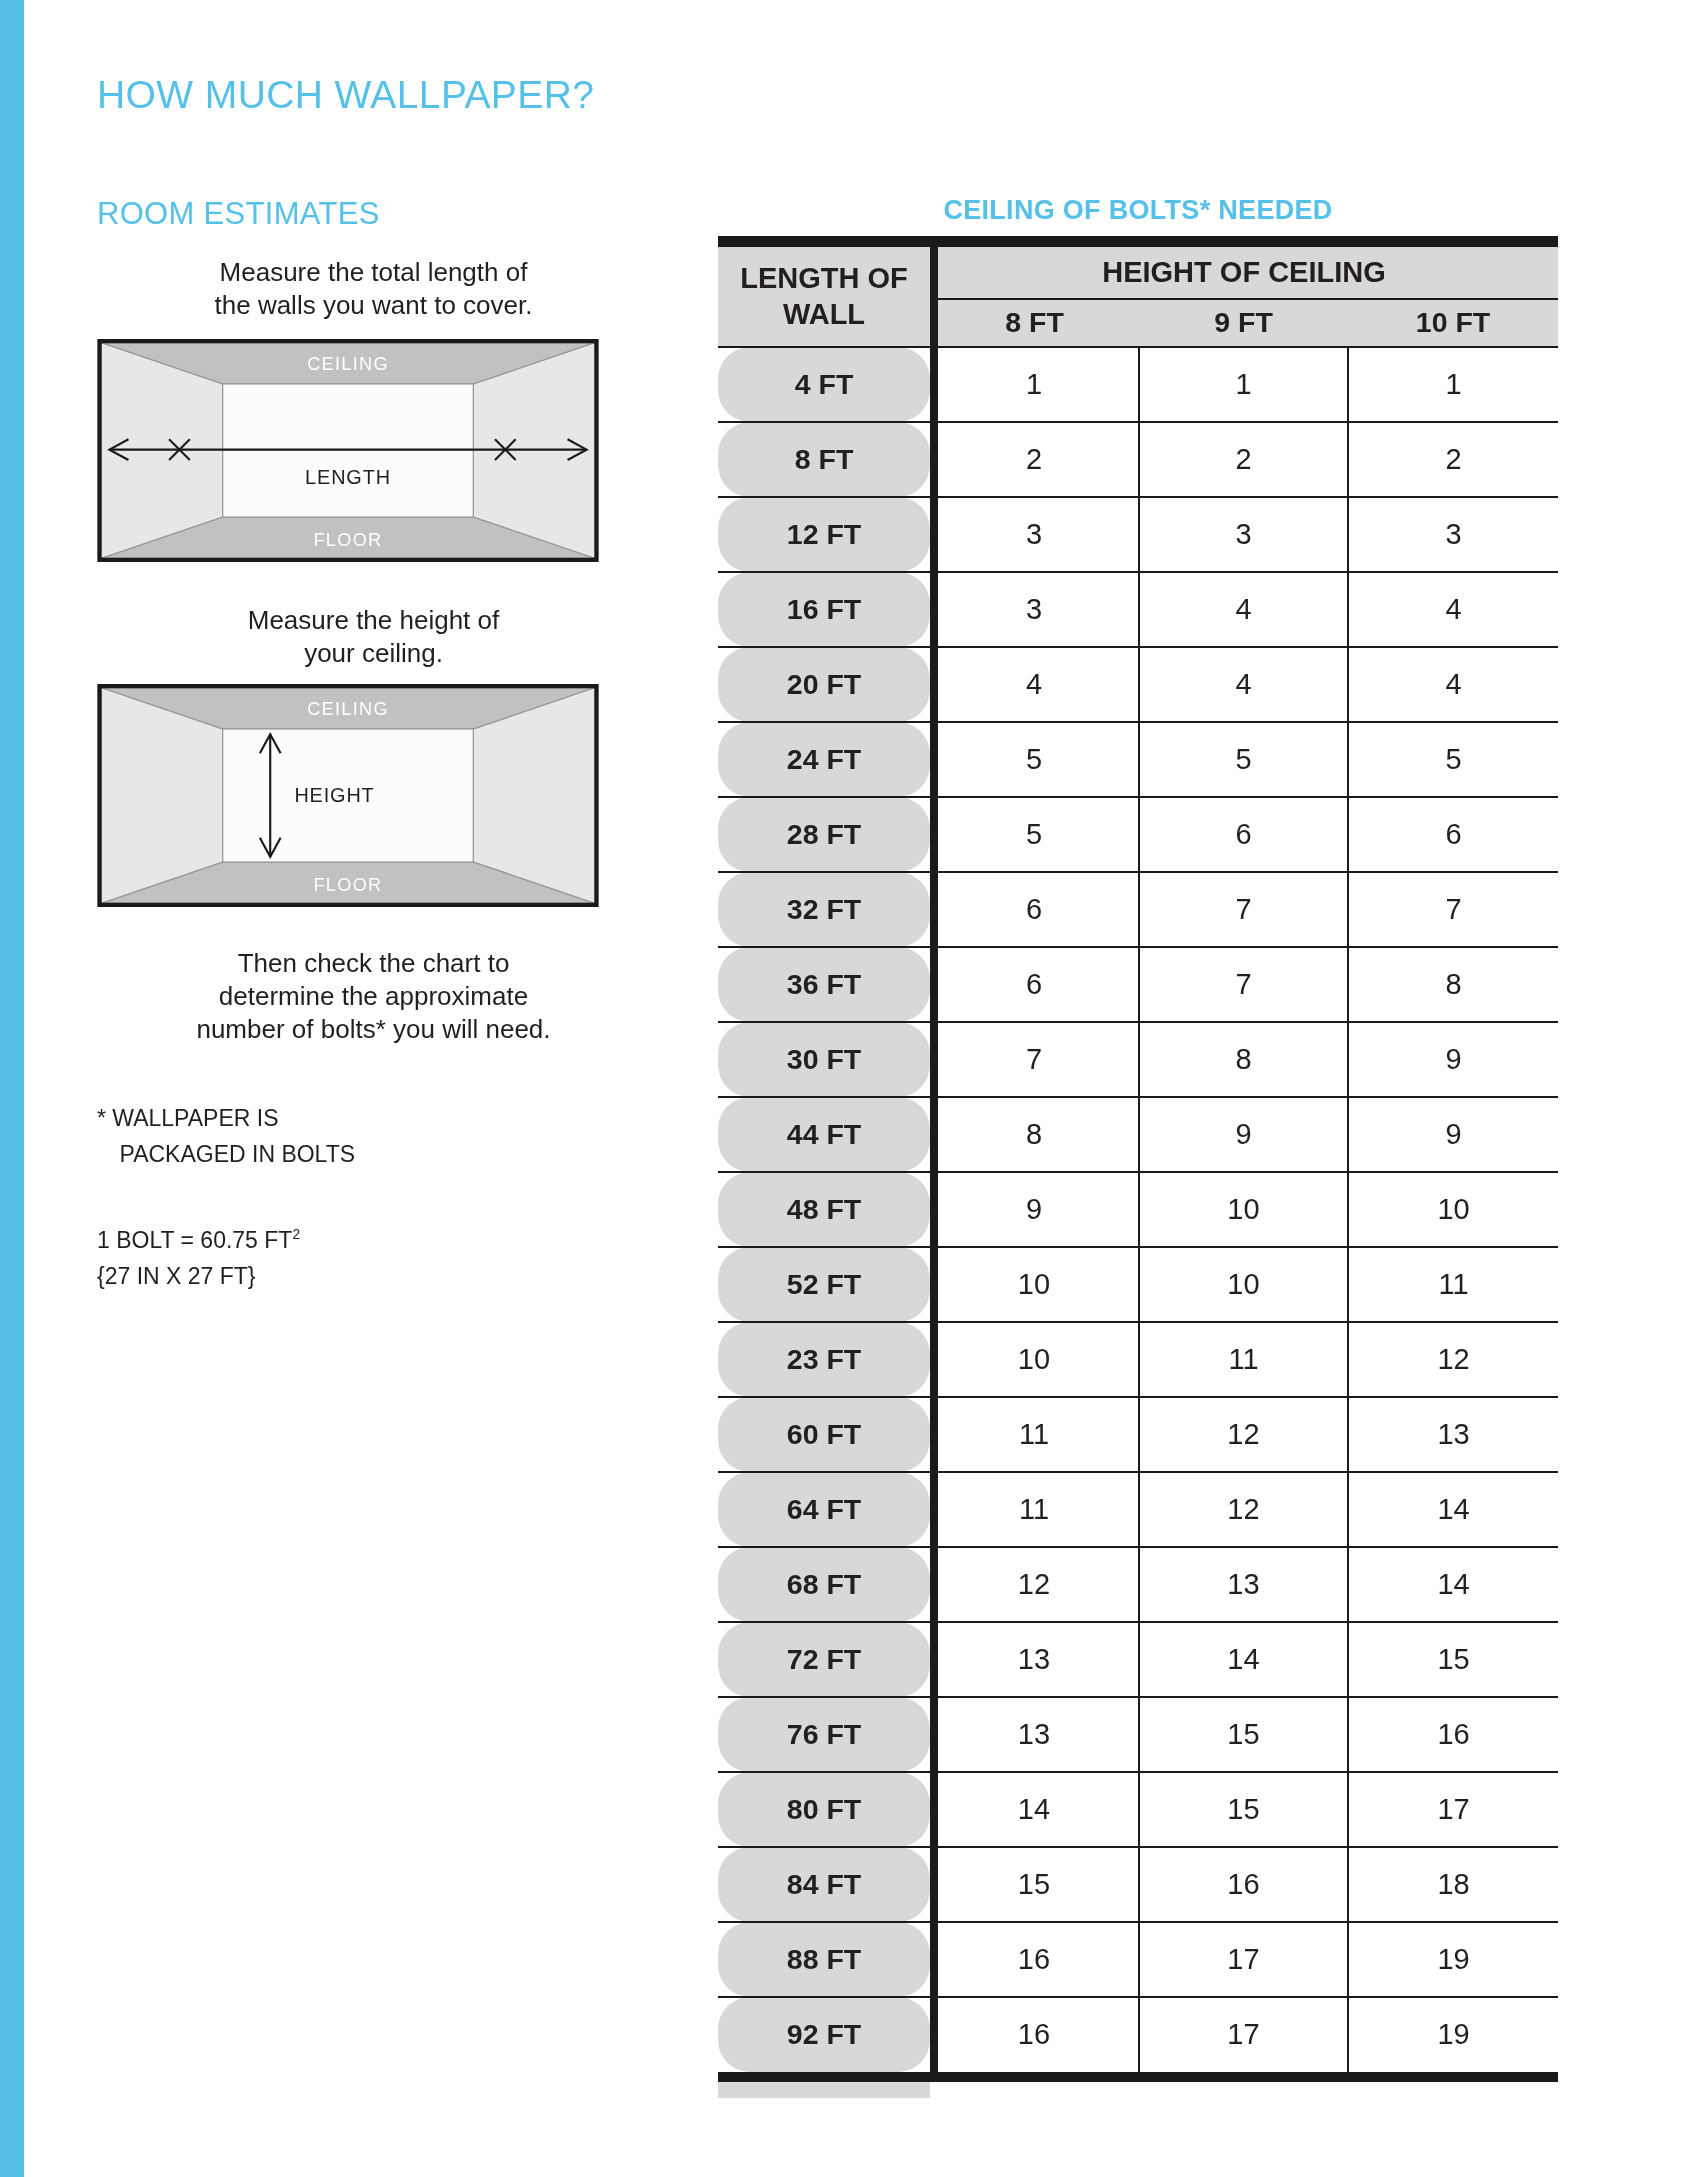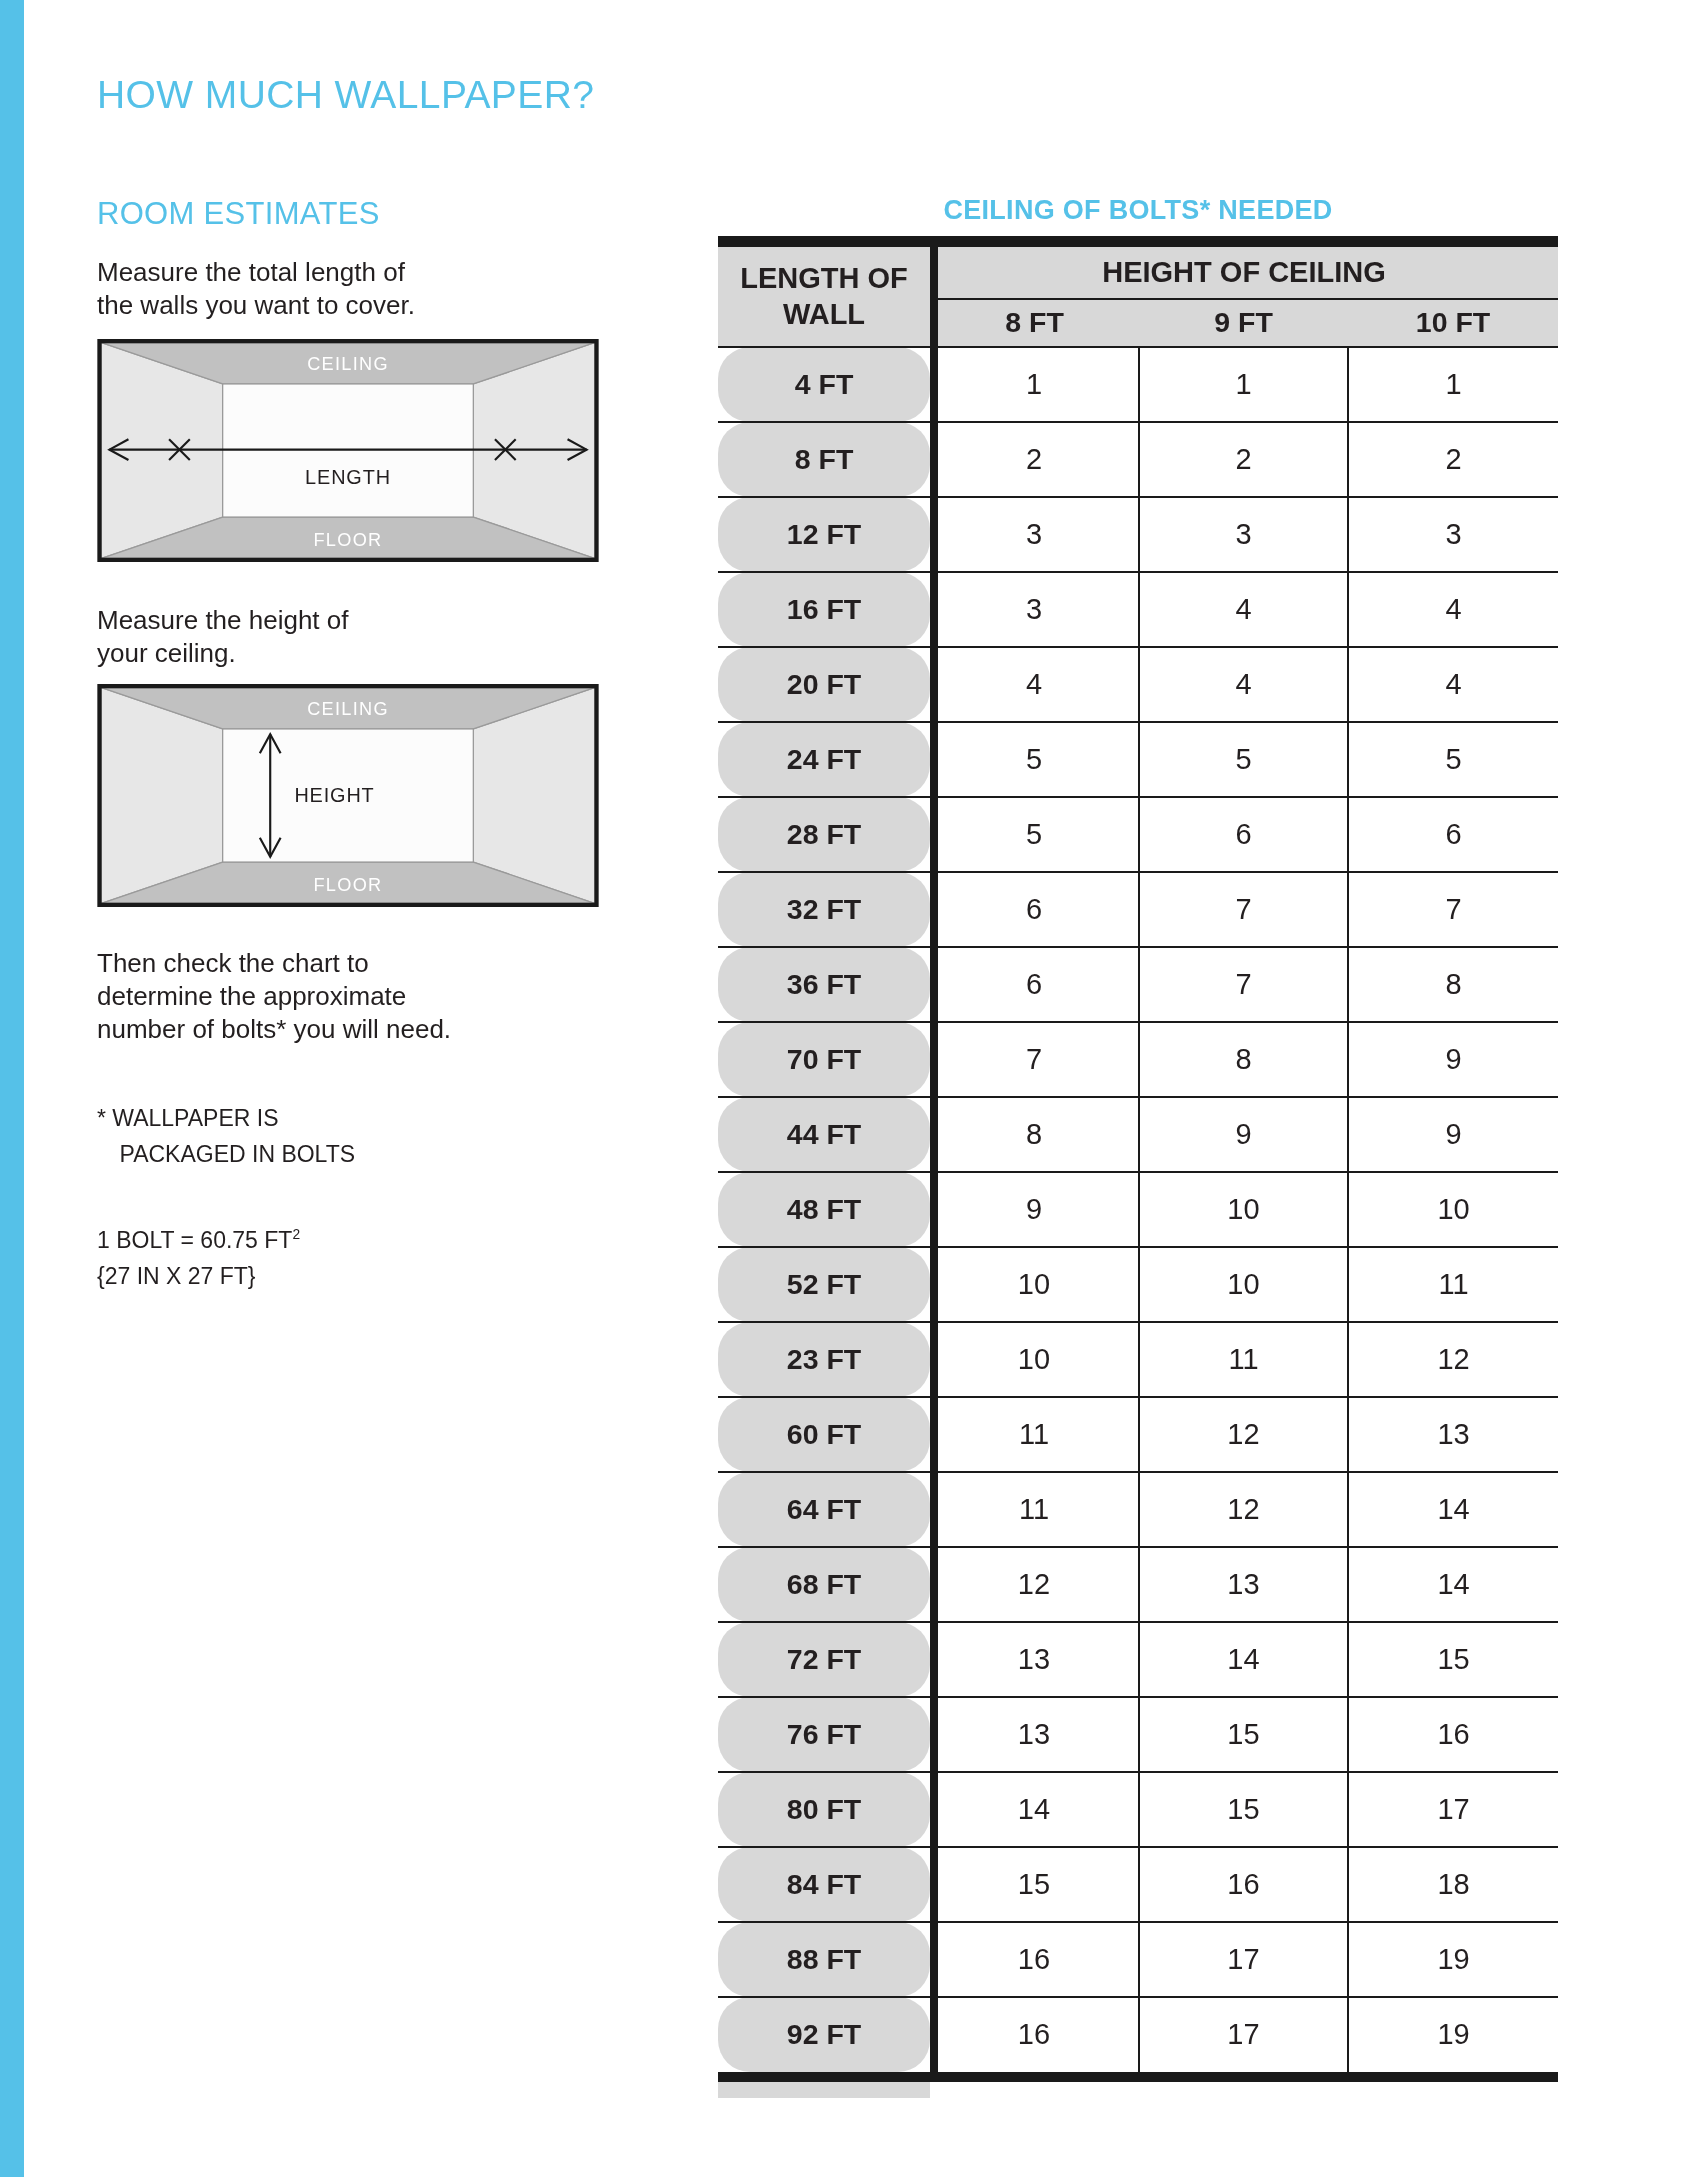--- a/index.html
+++ b/index.html
@@ -28,21 +28,21 @@
     color: var(--accent);
     letter-spacing: 0.4px;
   }
   
   .left-col { position: absolute; left: 97px; top: 196px; width: 553px; }
   .section-heading {
     font-size: 31px; font-weight: normal; color: var(--accent);
     letter-spacing: 0.3px;
   }
   .step { font-size: 26px; line-height: 33px; color: var(--ink); }
-  .step .line { display: block; }
+  .step .line { display: block; text-align: center; }
   .step-1 { margin-top: 24px; }
   .diagram { display: block; }
   .diagram-1 { margin-top: 17.3px; }
   .step-2 { margin-top: 42px; }
   .diagram-2 { margin-top: 14px; }
   .step-3 { margin-top: 40px; }
   .note { font-size: 23px; font-weight: normal; line-height: 36px; }
   .note .line { display: block; }
   .note .indent { padding-left: 22.5px; }
   .note-packaging { margin-top: 54px; }
@@ -262,21 +262,21 @@
             <td>7</td>
             <td>7</td>
           </tr>
           <tr>
             <th>36 FT</th>
             <td>6</td>
             <td>7</td>
             <td>8</td>
           </tr>
           <tr>
-            <th>70 FT</th>
+            <th>30 FT</th>
             <td>7</td>
             <td>8</td>
             <td>9</td>
           </tr>
           <tr>
             <th>44 FT</th>
             <td>8</td>
             <td>9</td>
             <td>9</td>
           </tr>

